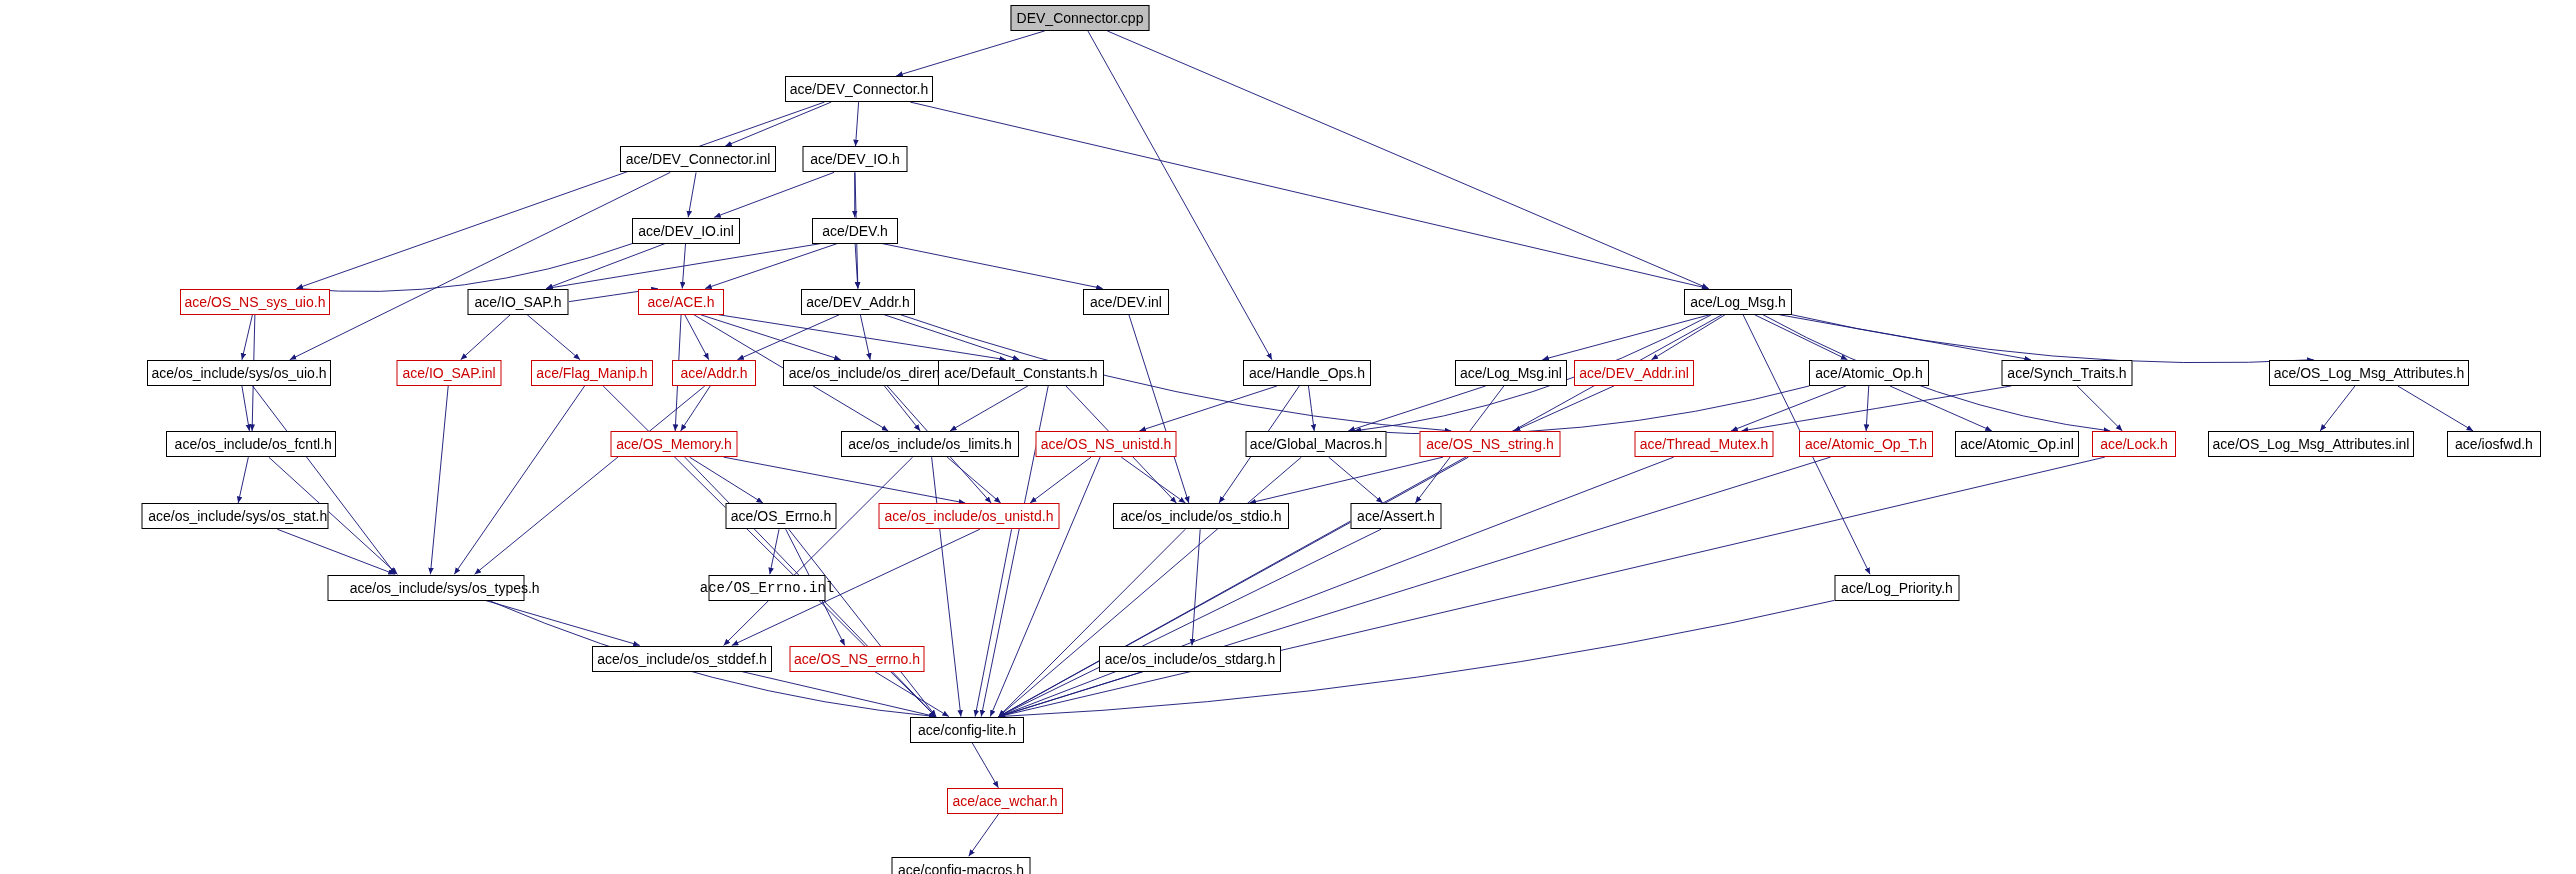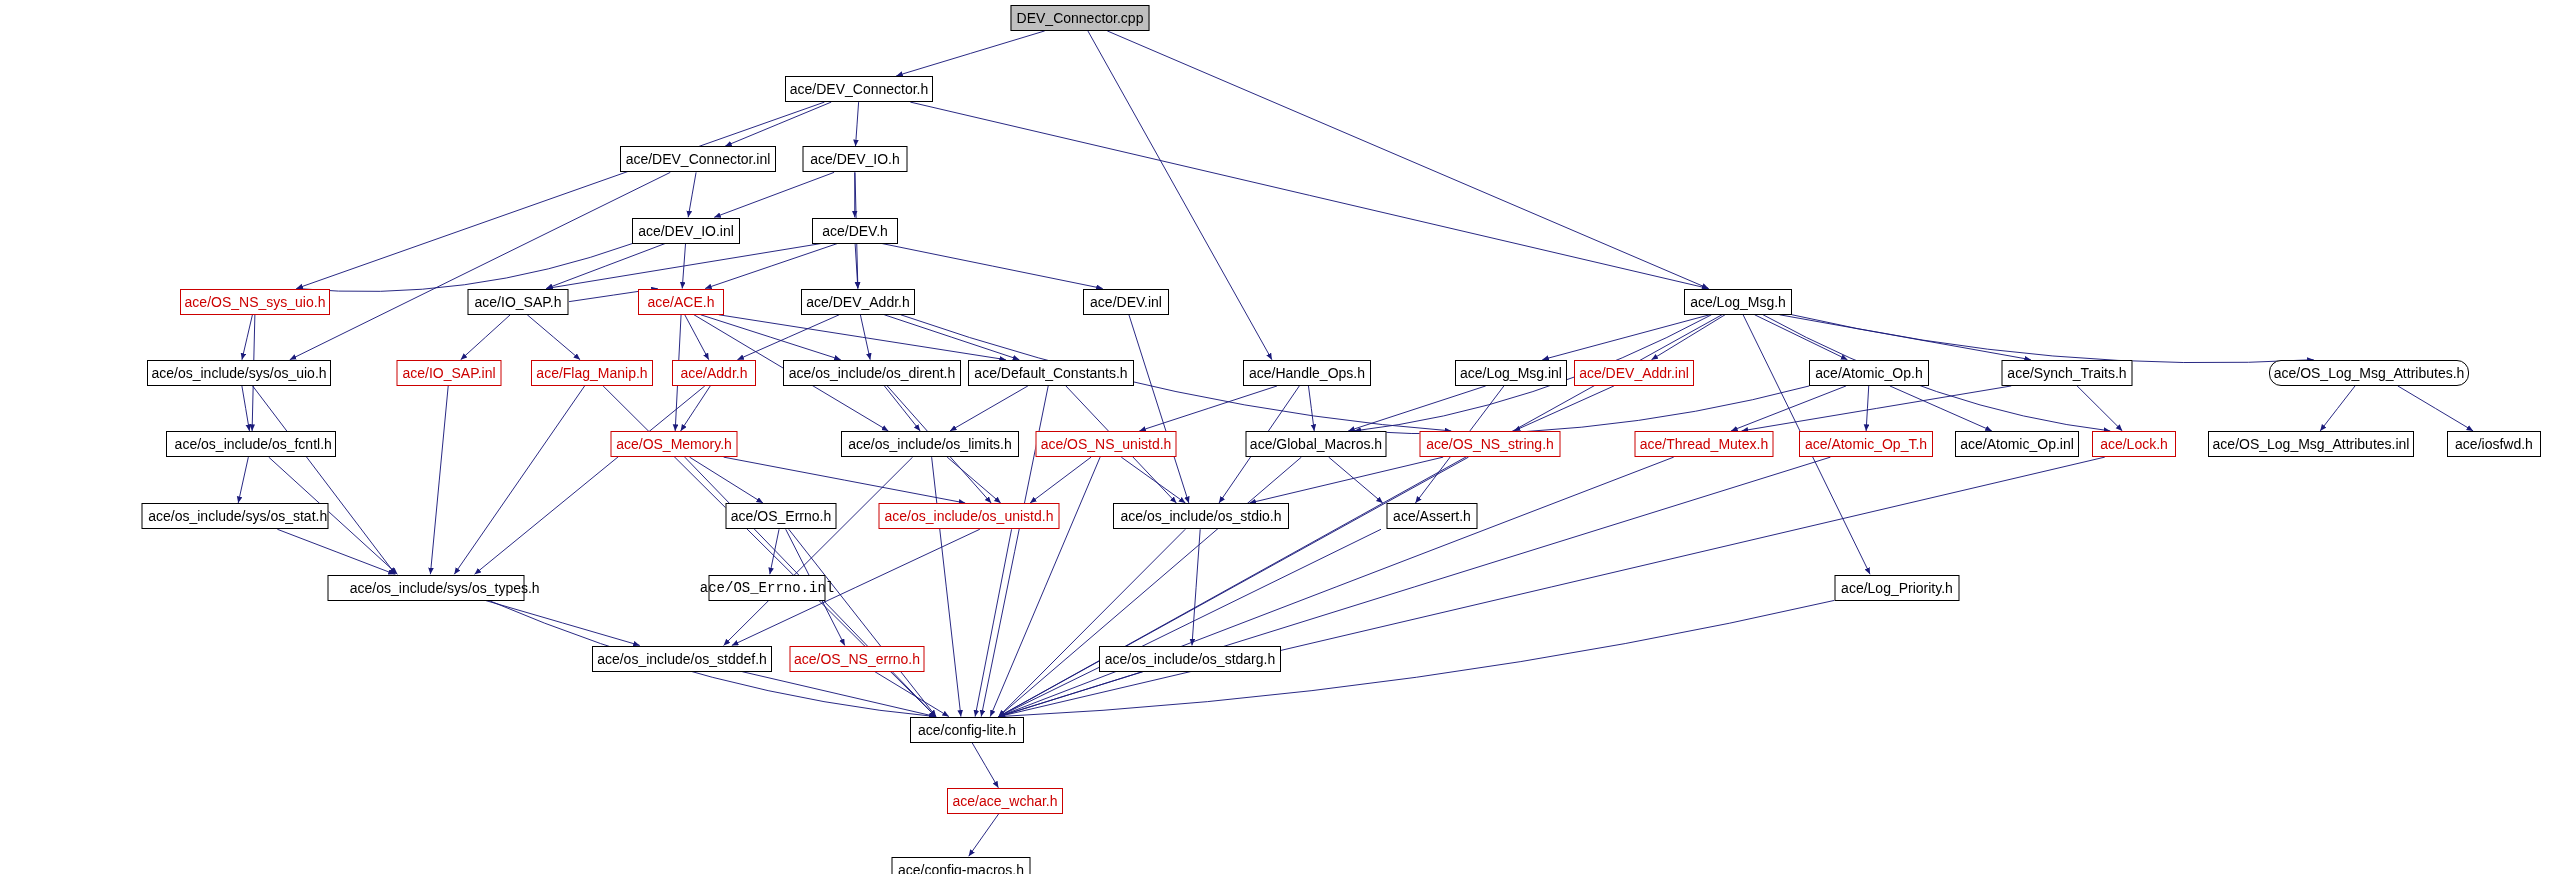--- a/index.html
+++ b/index.html
@@ -179,44 +179,44 @@
       <div class="node" style="left: 518px; top: 302px; width: 101px;">ace/IO_SAP.h</div>
       <div class="node red" style="left: 681px; top: 302px; width: 86px;">ace/ACE.h</div>
       <div class="node" style="left: 858px; top: 302px; width: 114px;">ace/DEV_Addr.h</div>
       <div class="node" style="left: 1126px; top: 302px; width: 86px;">ace/DEV.inl</div>
       <div class="node" style="left: 1738px; top: 302px; width: 108px;">ace/Log_Msg.h</div>
       <div class="node" style="left: 239px; top: 373px; width: 184px;">ace/os_include/sys/os_uio.h</div>
       <div class="node red" style="left: 449px; top: 373px; width: 105px;">ace/IO_SAP.inl</div>
       <div class="node red" style="left: 592px; top: 373px; width: 122px;">ace/Flag_Manip.h</div>
       <div class="node red" style="left: 714px; top: 373px; width: 84px;">ace/Addr.h</div>
       <div class="node" style="left: 872px; top: 373px; width: 178px;">ace/os_include/os_dirent.h</div>
-      <div class="node" style="left: 1051px; top: 373px; width: 166px;">ace/Default_Constants.h</div>
+      <div class="node" style="left: 1021px; top: 373px; width: 166px;">ace/Default_Constants.h</div>
       <div class="node" style="left: 1307px; top: 373px; width: 128px;">ace/Handle_Ops.h</div>
       <div class="node" style="left: 1511px; top: 373px; width: 112px;">ace/Log_Msg.inl</div>
       <div class="node red" style="left: 1634px; top: 373px; width: 120px;">ace/DEV_Addr.inl</div>
       <div class="node" style="left: 1869px; top: 373px; width: 120px;">ace/Atomic_Op.h</div>
       <div class="node" style="left: 2067px; top: 373px; width: 131px;">ace/Synch_Traits.h</div>
-      <div class="node" style="left: 2369px; top: 373px; width: 200px; border-radius: 12px;">ace/OS_Log_Msg_Attributes.h</div>
+      <div class="node" style="left: 2369px; top: 373px; width: 200px;">ace/OS_Log_Msg_Attributes.h</div>
       <div class="node" style="left: 251px; top: 444px; width: 170px; padding-left: 10px;">ace/os_include/os_fcntl.h</div>
       <div class="node red" style="left: 674px; top: 444px; width: 127px;">ace/OS_Memory.h</div>
       <div class="node" style="left: 930px; top: 444px; width: 178px;">ace/os_include/os_limits.h</div>
       <div class="node red" style="left: 1106px; top: 444px; width: 141px;">ace/OS_NS_unistd.h</div>
       <div class="node" style="left: 1316px; top: 444px; width: 141px;">ace/Global_Macros.h</div>
       <div class="node red" style="left: 1490px; top: 444px; width: 141px;">ace/OS_NS_string.h</div>
       <div class="node red" style="left: 1704px; top: 444px; width: 139px;">ace/Thread_Mutex.h</div>
       <div class="node red" style="left: 1866px; top: 444px; width: 134px;">ace/Atomic_Op_T.h</div>
       <div class="node" style="left: 2017px; top: 444px; width: 124px;">ace/Atomic_Op.inl</div>
       <div class="node red" style="left: 2134px; top: 444px; width: 84px;">ace/Lock.h</div>
       <div class="node" style="left: 2311px; top: 444px; width: 206px;">ace/OS_Log_Msg_Attributes.inl</div>
       <div class="node" style="left: 2494px; top: 444px; width: 94px;">ace/iosfwd.h</div>
       <div class="node" style="left: 235px; top: 516px; width: 187px; padding-left: 11px;">ace/os_include/sys/os_stat.h</div>
       <div class="node" style="left: 781px; top: 516px; width: 111px;">ace/OS_Errno.h</div>
       <div class="node red" style="left: 969px; top: 516px; width: 181px; text-align: right;">ace/os_include/os_unistd.h</div>
       <div class="node" style="left: 1201px; top: 516px; width: 176px;">ace/os_include/os_stdio.h</div>
-      <div class="node" style="left: 1396px; top: 516px; width: 91px; margin-left: 36px;">ace/Assert.h</div>
+      <div class="node" style="left: 1396px; top: 516px; width: 91px;">ace/Assert.h</div>
       <div class="node" style="left: 426px; top: 588px; width: 197px; padding-left: 43px;">ace/os_include/sys/os_types.h</div>
       <div class="node" style="left: 767px; top: 588px; width: 117px; font-family: Liberation Mono, monospace;">ace/OS_Errno.inl</div>
       <div class="node" style="left: 1897px; top: 588px; width: 125px;">ace/Log_Priority.h</div>
       <div class="node" style="left: 682px; top: 659px; width: 180px;">ace/os_include/os_stddef.h</div>
       <div class="node red" style="left: 857px; top: 659px; width: 135px;">ace/OS_NS_errno.h</div>
       <div class="node" style="left: 1190px; top: 659px; width: 182px;">ace/os_include/os_stdarg.h</div>
       <div class="node" style="left: 967px; top: 730px; width: 114px;">ace/config-lite.h</div>
       <div class="node red" style="left: 1005px; top: 801px; width: 116px;">ace/ace_wchar.h</div>
       <div class="node" style="left: 961px; top: 870px; width: 139px;">ace/config-macros.h</div>
     </div>

